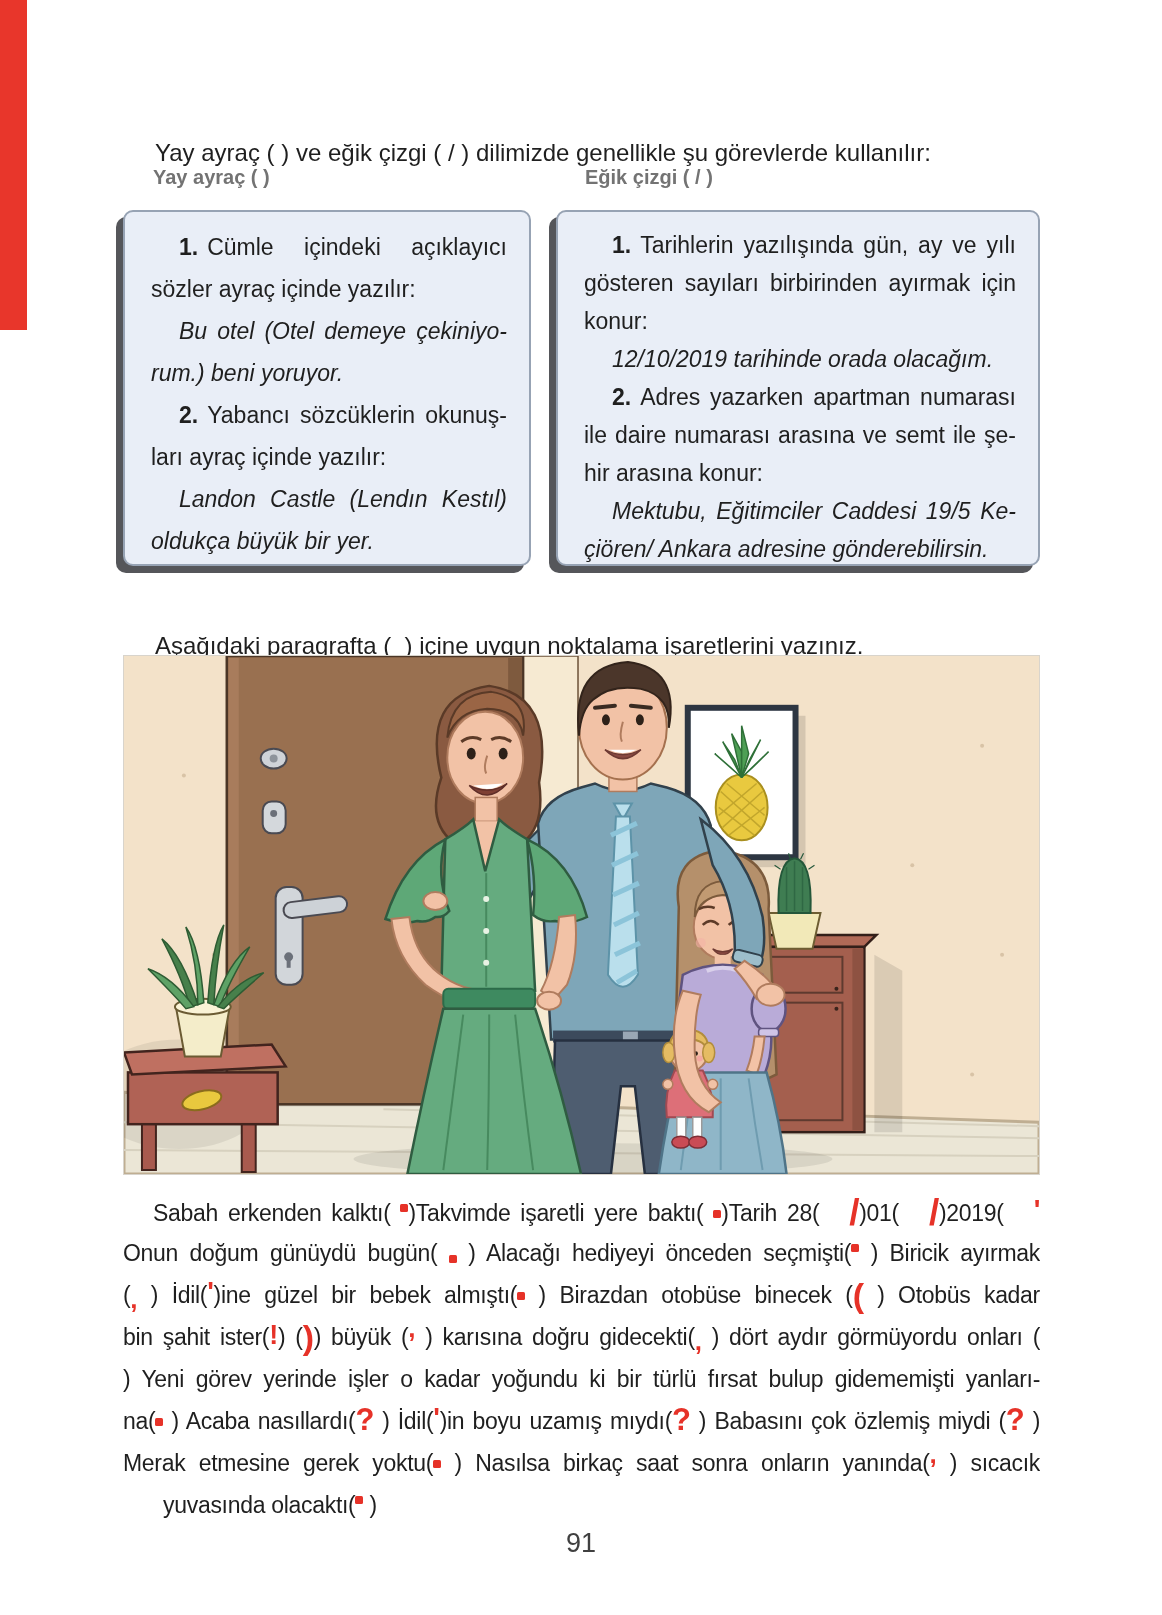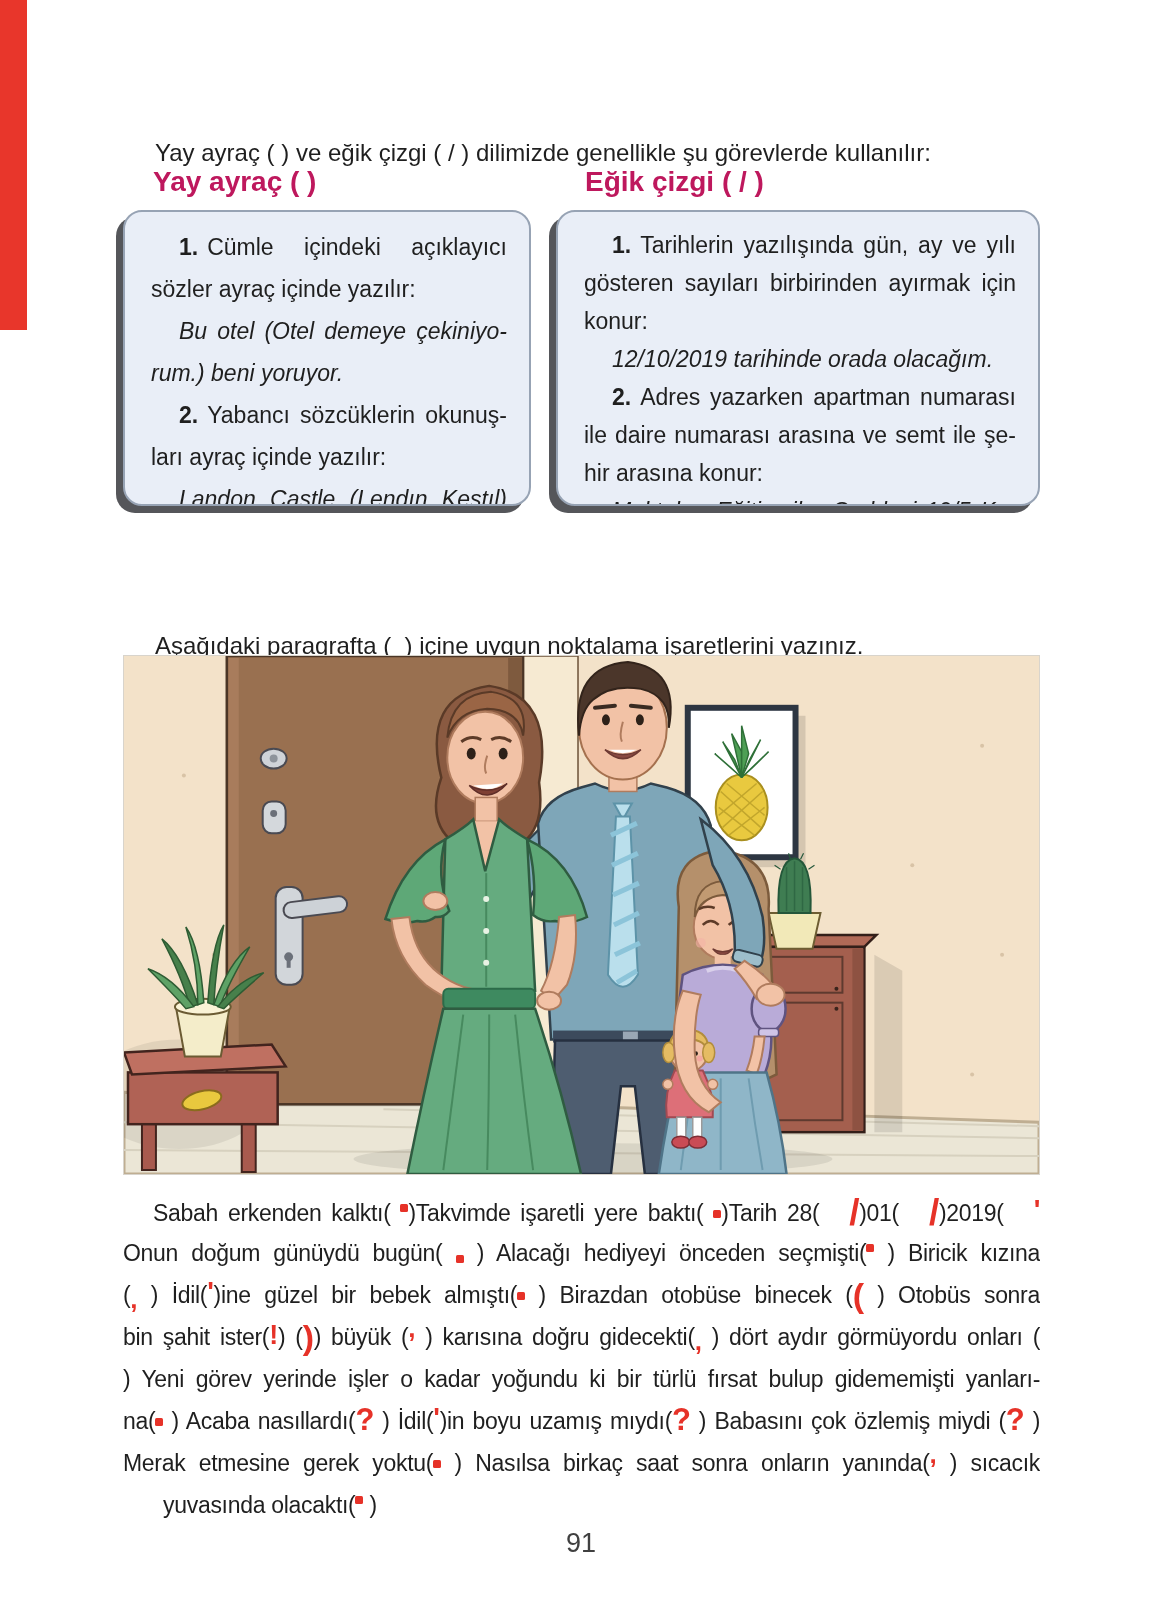--- a/index.html
+++ b/index.html
@@ -3,27 +3,27 @@
 <meta charset="utf-8">
 <style>
   html,body{margin:0;padding:0;background:#ffffff;}
   #page{position:relative;width:1162px;height:1615px;background:#ffffff;overflow:hidden;
         font-family:"Liberation Sans",sans-serif;color:#1f1f1f;}
 
   .red-tab{position:absolute;left:0;top:0;width:27px;height:330px;background:#e8362b;}
 
   .intro{position:absolute;left:155px;top:112px;width:900px;font-size:24px;line-height:34px;}
 
-  .col-hdr{position:absolute;top:166px;font-size:28px;font-weight:bold;color:#be185d;}
+  .col-hdr{position:absolute;top:166px;font-size:20px;font-weight:bold;color:#737373;}
   .hdr-left{left:153px;}
   .hdr-right{left:585px;}
 
   .boxes{position:absolute;left:123px;top:210px;width:917px;display:flex;gap:25px;}
-  .box{box-sizing:border-box;background:#e9eef7;border:2px solid #97a3b4;border-radius:19px;
-       box-shadow:-7px 7px 0 0 #55565a;padding:14px 22px 10px 26px;height:296px;overflow:hidden;
+  .box{box-sizing:border-box;background:#e9eef7;border:2px solid #97a3b4;border-radius:10px;
+       box-shadow:-7px 7px 0 0 #55565a;padding:14px 22px 10px 26px;height:356px;overflow:hidden;
        font-size:23px;}
   .box-left{width:408px;}
   .box-right{width:484px;}
   .box p{margin:0;text-indent:28px;text-align:justify;}
   .box-left p{line-height:42px;}
   .box-right p{line-height:38px;}
   .box .num{font-weight:bold;margin-right:9px;}
   .box .ex{font-style:italic;}
 
   .prompt{position:absolute;left:155px;top:608px;width:900px;font-size:24px;}
@@ -318,22 +318,22 @@
         <path d="M578,164 Q626,200 640,262 Q644,290 638,306 L612,300 Q614,250 590,210 Z" stroke="#31414c" stroke-width="2.5" fill="#7ea6b8"></path>
         <rect x="612" y="294" width="30" height="12" rx="5" fill="#9dbecb" stroke="#31414c" stroke-width="2" transform="rotate(14 612 294)"></rect>
         <path d="M622,306 Q640,318 650,330 L634,344 Q624,327 612,314 Z" stroke="#b07c5e" stroke-width="2" fill="#f2c2a6"></path>
         <ellipse cx="648" cy="340" rx="14" ry="11" stroke="#b07c5e" stroke-width="2" fill="#f2c2a6"></ellipse>
       </g>
     </svg>
   </div>
 
   <div class="para">
       <div class="pline ind"><span class="t">Sabah erkenden kalktı( </span><span class="mk sq-hi"></span><span class="t">)Takvimde işaretli yere baktı( </span><span class="mk sq"></span><span class="t">)Tarih 28(</span><span class="mk slash">/</span><span class="t">)01(</span><span class="mk slash">/</span><span class="t">)2019(</span><span class="mk apos">'</span></div>
-      <div class="pline"><span class="t">Onun doğum günüydü bugün( </span><span class="mk sq-lo"></span><span class="t"> ) Alacağı hediyeyi önceden seçmişti(</span><span class="mk sq-hi"></span><span class="t"> ) Biricik kızına</span></div>
-      <div class="pline"><span class="t">(</span><span class="mk comma-lo">,</span><span class="t"> ) İdil(</span><span class="mk apos">'</span><span class="t">)ine güzel bir bebek almıştı(</span><span class="mk sq"></span><span class="t"> ) Birazdan otobüse binecek (</span><span class="mk open">(</span><span class="t"> ) Otobüs sonra</span></div>
+      <div class="pline"><span class="t">Onun doğum günüydü bugün( </span><span class="mk sq-lo"></span><span class="t"> ) Alacağı hediyeyi önceden seçmişti(</span><span class="mk sq-hi"></span><span class="t"> ) Biricik ayırmak</span></div>
+      <div class="pline"><span class="t">(</span><span class="mk comma-lo">,</span><span class="t"> ) İdil(</span><span class="mk apos">'</span><span class="t">)ine güzel bir bebek almıştı(</span><span class="mk sq"></span><span class="t"> ) Birazdan otobüse binecek (</span><span class="mk open">(</span><span class="t"> ) Otobüs kadar</span></div>
       <div class="pline"><span class="t">bin şahit ister(</span><span class="mk excl">!</span><span class="t">) (</span><span class="mk close">)</span><span class="t">) büyük (</span><span class="mk comma-hi">,</span><span class="t"> ) karısına doğru gidecekti(</span><span class="mk comma-lo">,</span><span class="t"> ) dört aydır görmüyordu onları (</span></div>
       <div class="pline"><span class="t">) Yeni görev yerinde işler o kadar yoğundu ki bir türlü fırsat bulup gidememişti yanları-</span></div>
       <div class="pline"><span class="t">na(</span><span class="mk sq"></span><span class="t"> ) Acaba nasıllardı(</span><span class="mk quest">?</span><span class="t"> ) İdil(</span><span class="mk apos">'</span><span class="t">)in boyu uzamış mıydı(</span><span class="mk quest">?</span><span class="t"> ) Babasını çok özlemiş miydi (</span><span class="mk quest">?</span><span class="t"> )</span></div>
       <div class="pline"><span class="t">Merak etmesine gerek yoktu(</span><span class="mk sq"></span><span class="t"> ) Nasılsa birkaç saat sonra onların yanında(</span><span class="mk comma-hi">,</span><span class="t"> ) sıcacık</span></div>
       <div class="pline last"><span class="t">yuvasında olacaktı(</span><span class="mk sq-hi"></span><span class="t"> )</span></div>
     </div>
 
   <div class="pagenum">91</div>
 
 </div>

